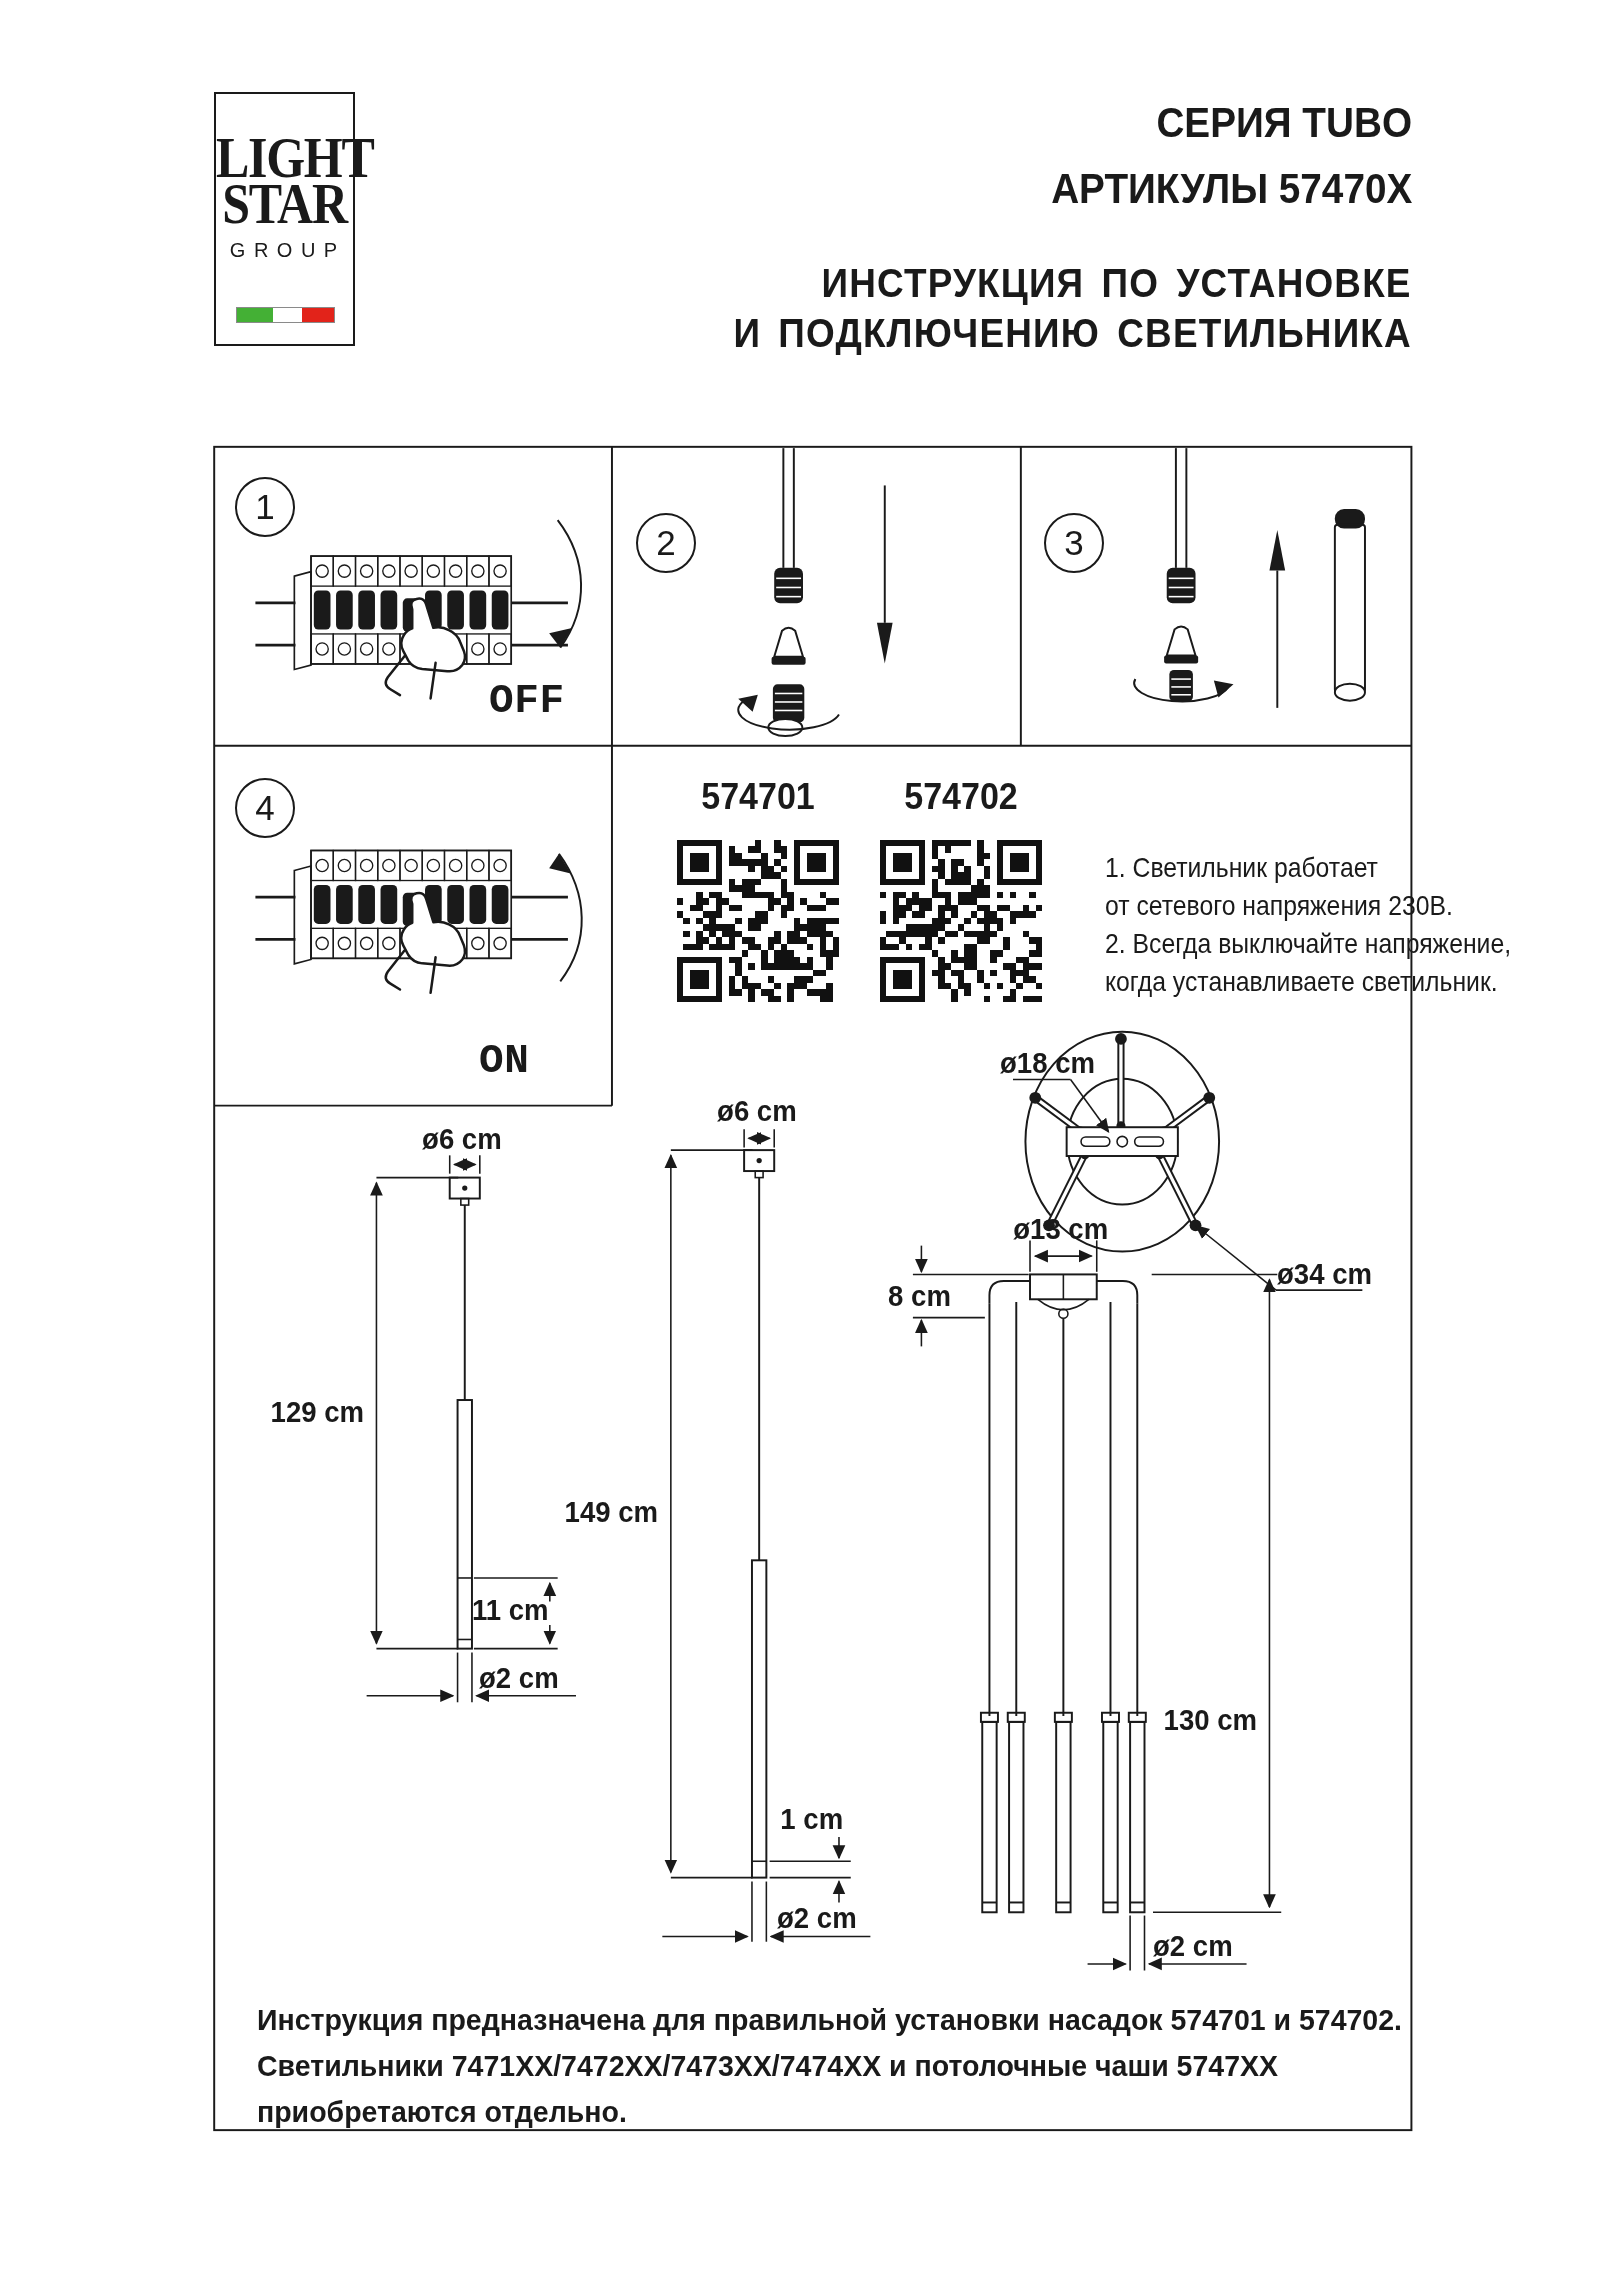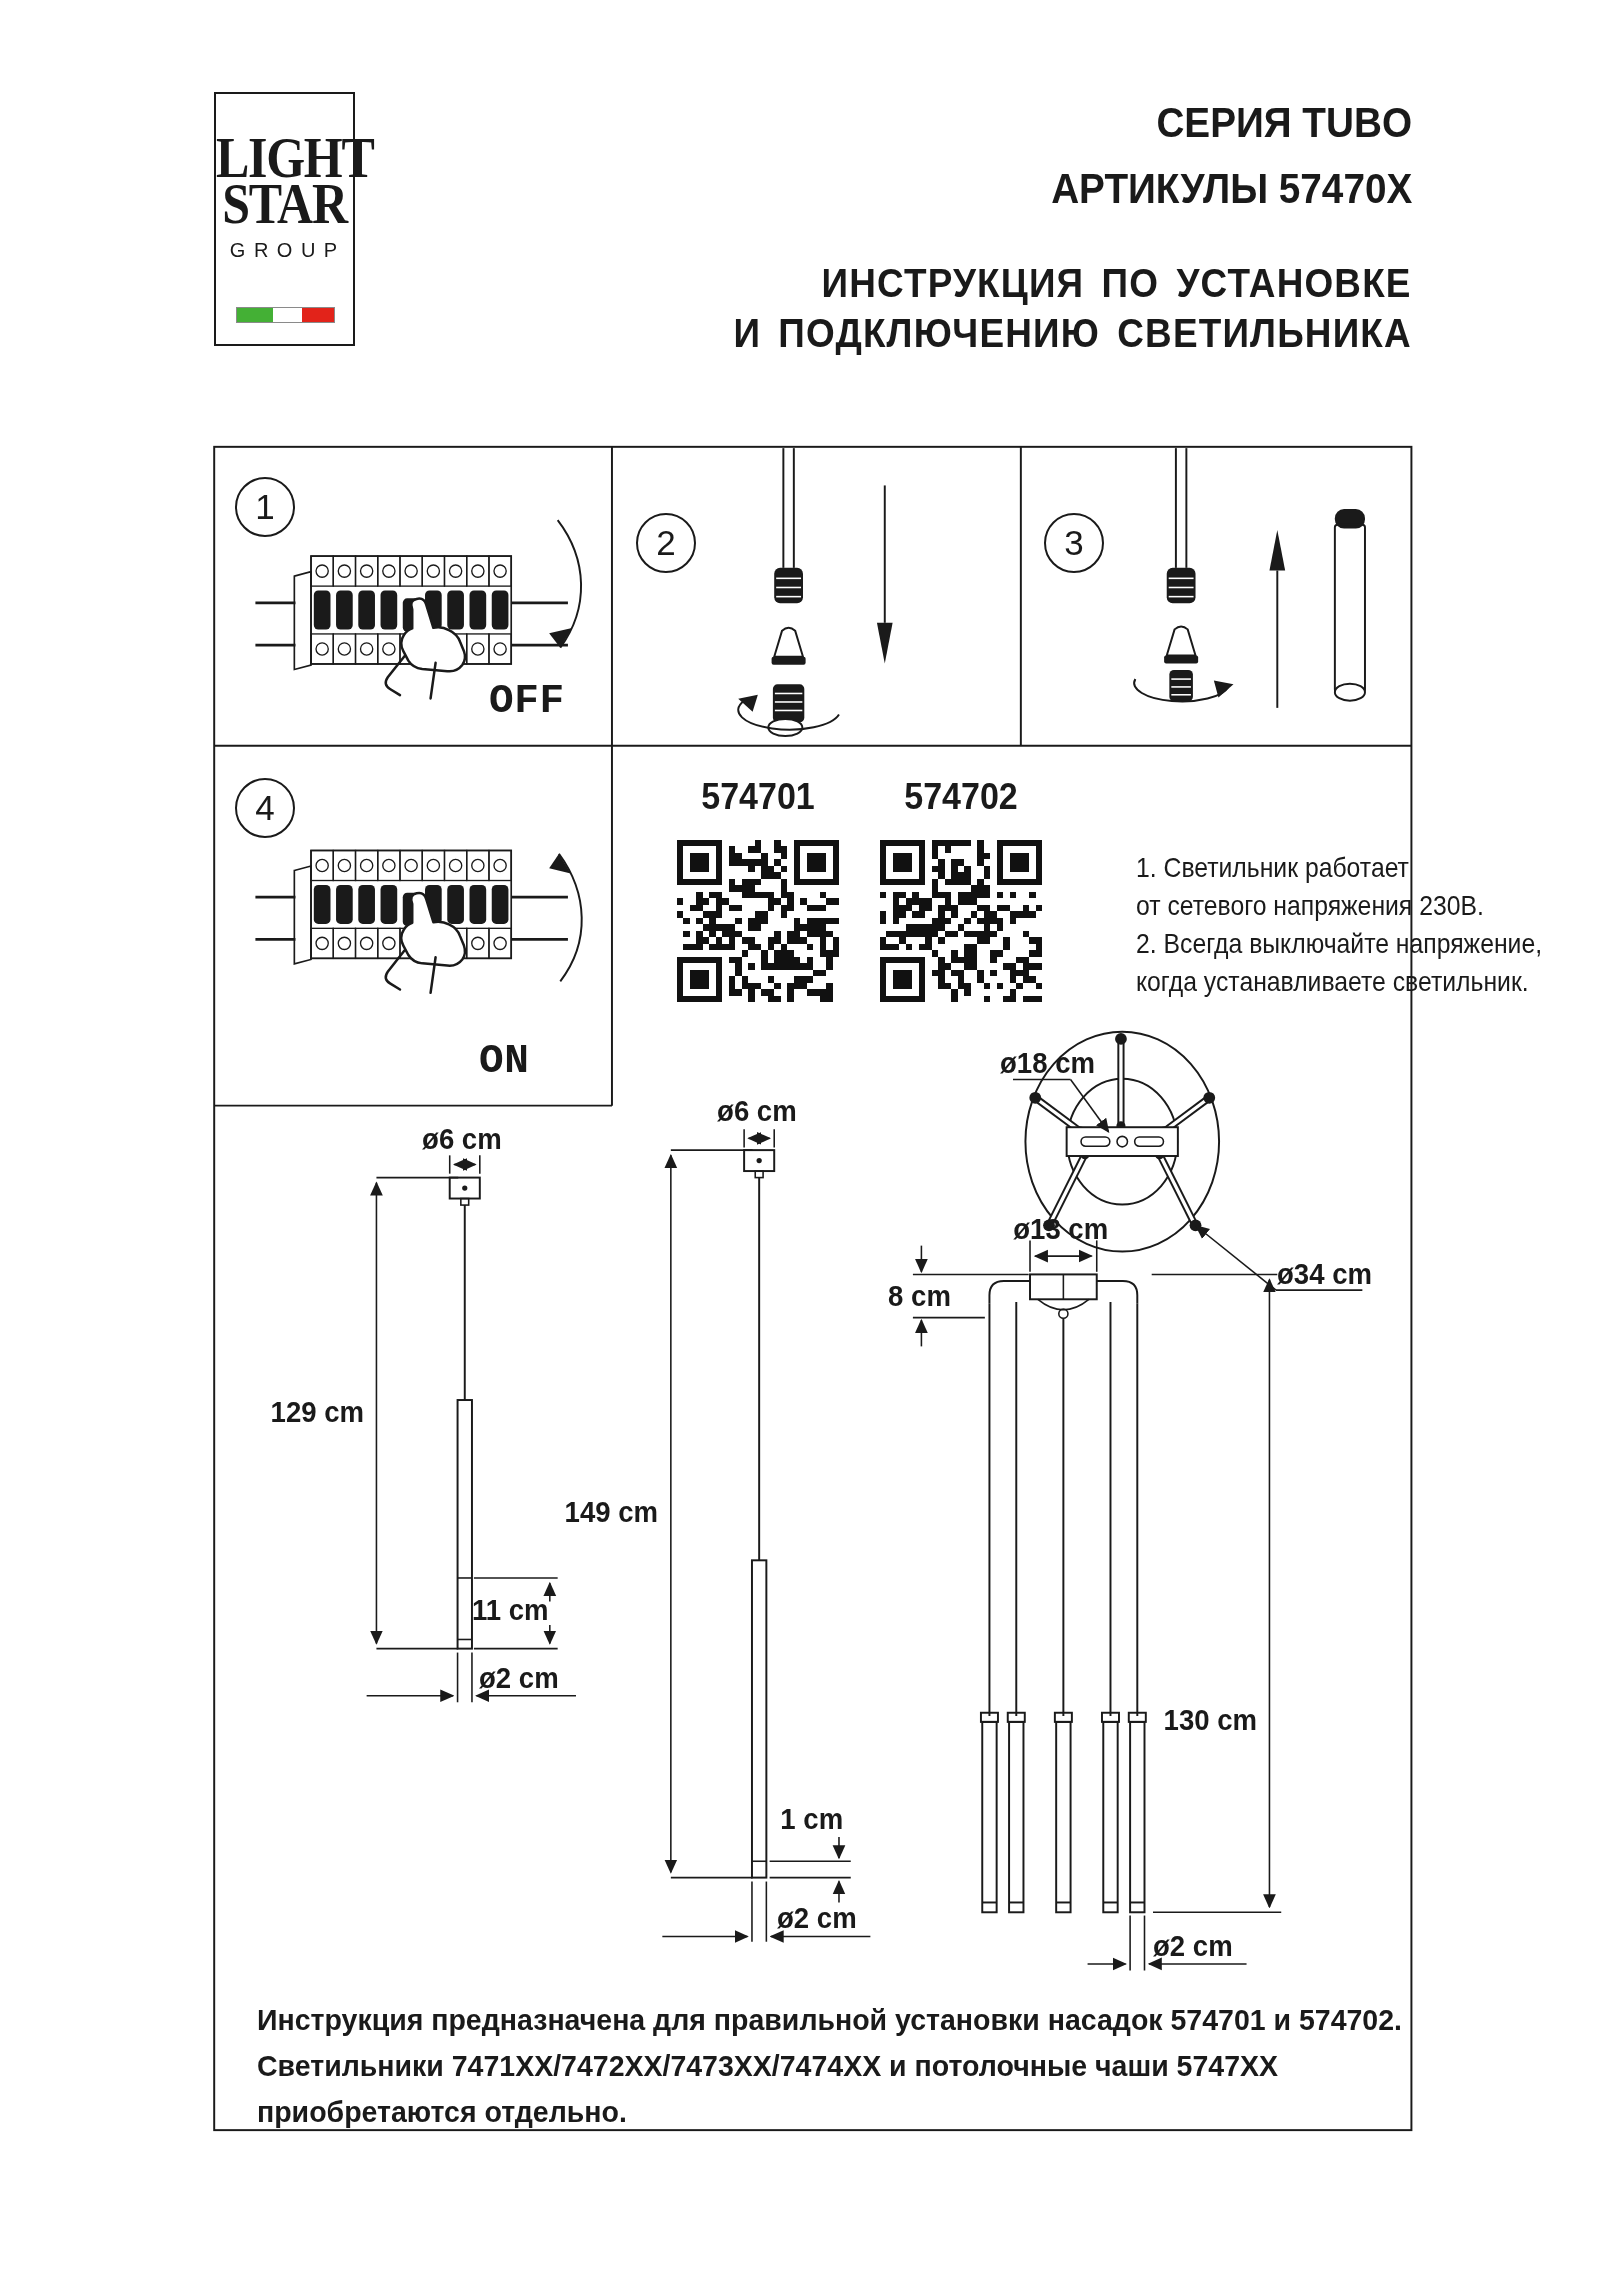--- a/index.html
+++ b/index.html
@@ -767,21 +767,21 @@
         <rect x="2" y="2" width="3" height="3" fill="#111"></rect>
         <rect x="18" y="0" width="7" height="7" fill="#111"></rect>
         <rect x="19" y="1" width="5" height="5" fill="#fff"></rect>
         <rect x="20" y="2" width="3" height="3" fill="#111"></rect>
         <rect x="0" y="18" width="7" height="7" fill="#111"></rect>
         <rect x="1" y="19" width="5" height="5" fill="#fff"></rect>
         <rect x="2" y="20" width="3" height="3" fill="#111"></rect>
       </svg>
     </div>
 
-  <div class="abs" style="left:1136px;top:849px;">
+  <div class="abs" style="left:1105px;top:849px;">
     <div class="note-line">1. Светильник работает</div>
     <div class="note-line">от сетевого напряжения 230В.</div>
     <div class="note-line">2. Всегда выключайте напряжение,</div>
     <div class="note-line">когда устанавливаете светильник.</div>
   </div>
 
   <div class="abs dim c" style="left:412px;top:1123px;width:105px;">ø6 cm</div>
   <div class="abs dim r" style="left:249px;top:1396px;width:115px;">129 cm</div>
   <div class="abs dim c" style="left:472px;top:1594px;width:69px;">11 cm</div>
   <div class="abs dim" style="left:479px;top:1662px;">ø2 cm</div>

